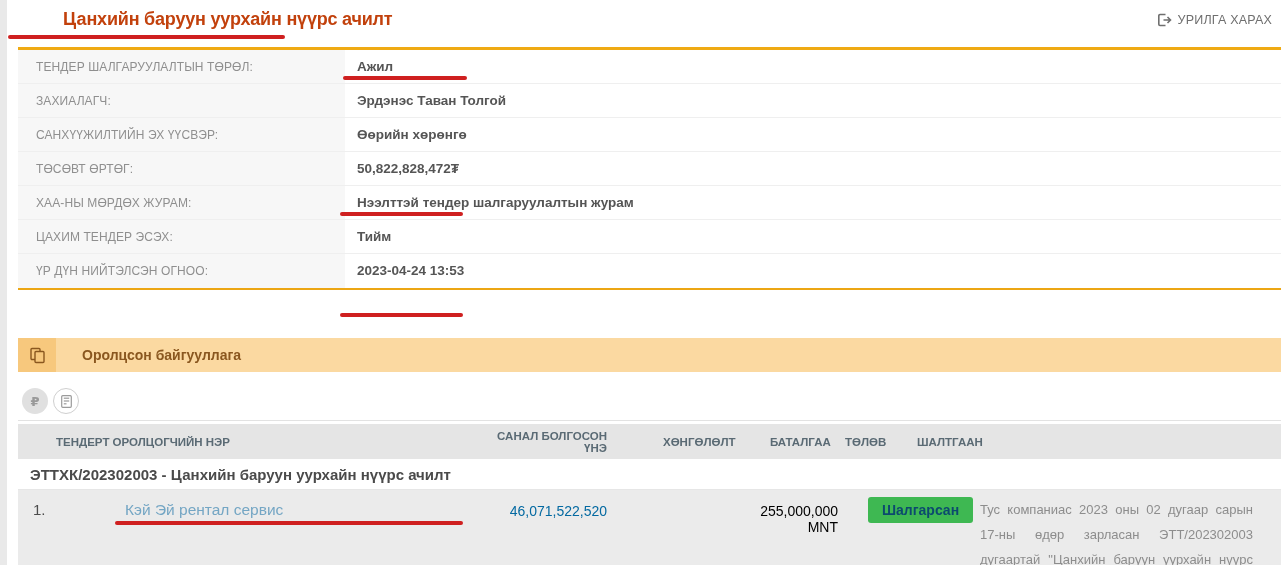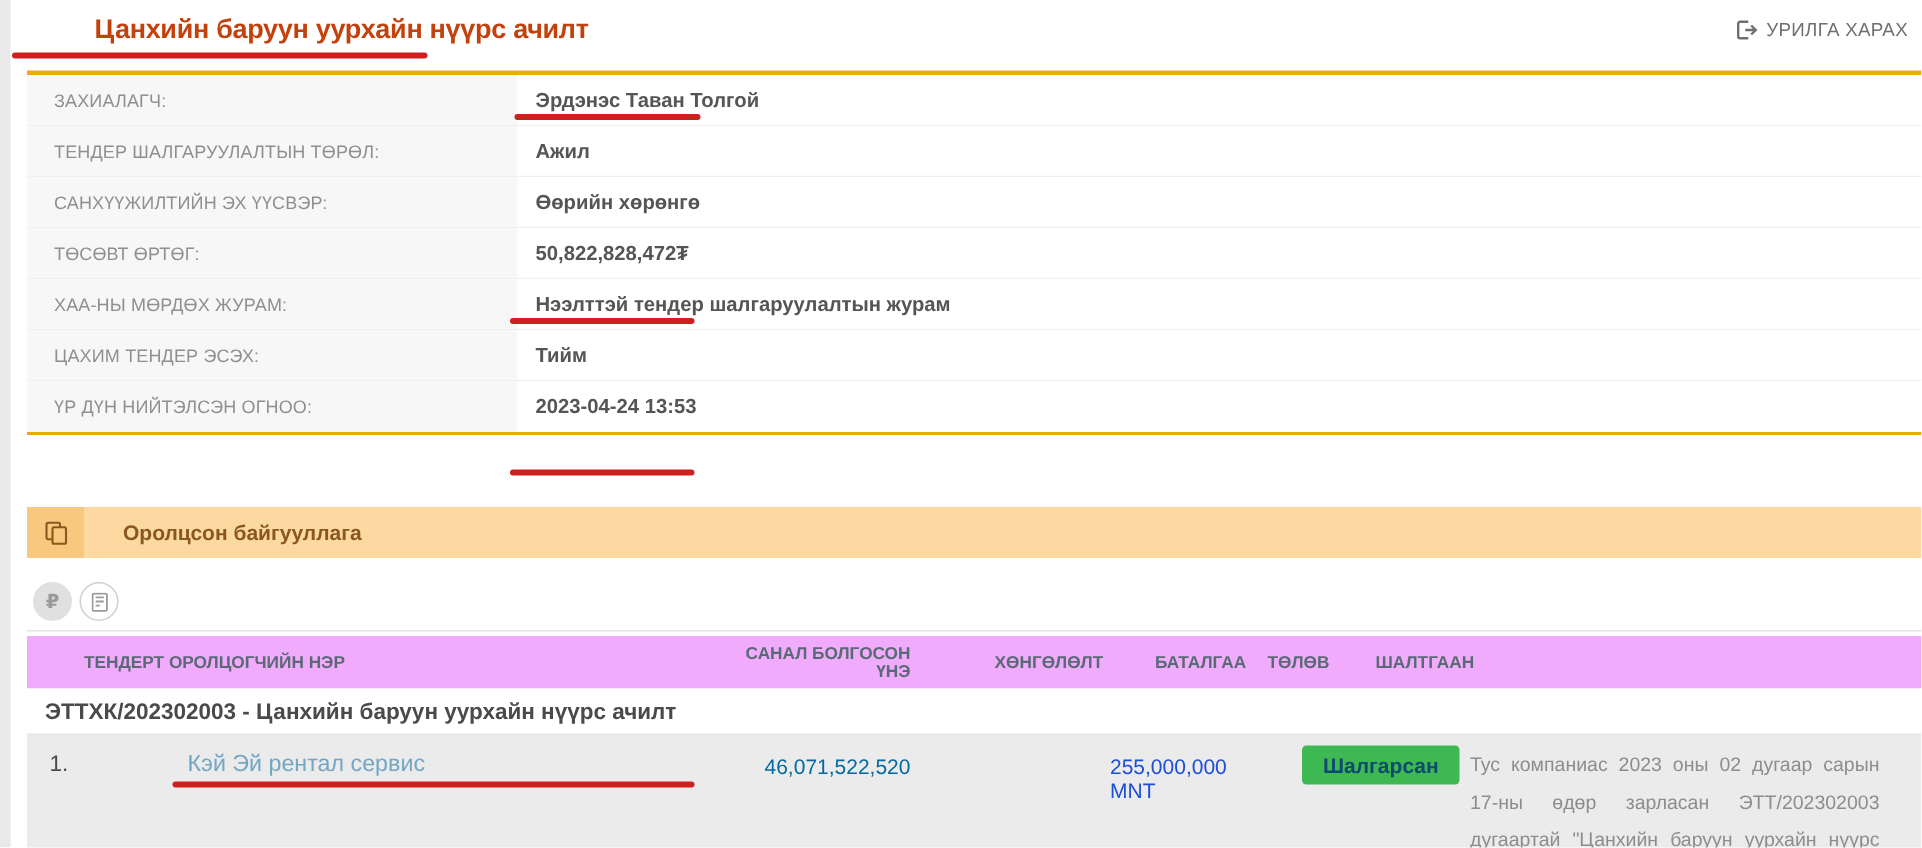--- a/index.html
+++ b/index.html
@@ -57,21 +57,21 @@
   .circle {
     width:26px; height:26px; border-radius:50%;
     display:flex; align-items:center; justify-content:center; cursor:pointer;
   }
   .circle.filled { background:#e0e0e0; color:#999; font-size:13px; font-weight:bold; }
   .circle.outline { background:#fff; border:1px solid #cfcfcf; }
 
   
   .ptable { position:absolute; left:18px; top:420px; width:1263px; border-top:1px solid #e2e2e2; }
   .phead {
-    margin-top:3px; height:35px; background:#f0abfc;
+    margin-top:3px; height:35px; background:#e5e5e5;
     display:grid; grid-template-columns:472px 125px 130px 85px 87px auto;
     align-items:center; color:#5a6a74; font-weight:bold; font-size:11.5px;
     text-transform:uppercase;
   }
   .phead .h1 { padding-left:38px; }
   .phead .h2 { text-align:right; padding-right:8px; }
   .phead .h3 { padding-left:48px; }
   .phead .h4 { padding-left:25px; }
   .phead .h5 { padding-left:15px; }
   .phead .h6 { padding-left:0; }
@@ -84,21 +84,21 @@
   .prow {
     height:160px; background:#ebebeb;
     display:grid; grid-template-columns:472px 125px 125px 100px 140px auto;
     align-items:start;
   }
   .prow .c1 { display:flex; padding-left:15px; padding-top:11px; }
   .pnum { width:92px; font-size:15px; color:#4c4c4c; }
   .plink { font-size:15.5px; color:#74a6c4; cursor:pointer; text-decoration:none; }
   .prow .c2 { text-align:right; padding-right:8px; padding-top:13px; font-size:14px; color:#0369a1; }
   .prow .c3 { }
-  .prow .c4 { padding-right:2px; padding-top:13px; font-size:14px; color:#1d4ed8; }
+  .prow .c4 { text-align:right; padding-right:2px; padding-top:13px; font-size:14px; color:#000000; }
   .prow .c5 { padding-left:28px; padding-top:7px; }
   .status-badge {
     display:inline-block; background:#3eb852; color:#0c4a6e;
     font-weight:bold; font-size:14px; padding:5px 14px; border-radius:3px;
   }
   .prow .c6 {
     padding-top:7px; padding-right:10px; width:283px;
     font-size:13px; line-height:25px; color:#8d8d8d; text-align:justify;
   }
 
@@ -121,26 +121,26 @@
     <svg width="15" height="14" viewBox="0 0 15 14">
       <path d="M8.5 1.5 H3 a1.2 1.2 0 0 0 -1.2 1.2 v8.6 a1.2 1.2 0 0 0 1.2 1.2 h5.5" fill="none" stroke="#6f6f6f" stroke-width="1.6"></path>
       <path d="M6.5 7 h6.5 M10.5 4 l3 3 -3 3" fill="none" stroke="#6f6f6f" stroke-width="1.6"></path>
     </svg>
   </span>
   <span>УРИЛГА ХАРАХ</span>
 </div>
 
 <div class="details">
   <div class="drow">
+    <div class="dlabel">ТЕНДЕР ШАЛГАРУУЛАЛТЫН ТӨРӨЛ:</div>
+    <div class="dvalue">Ажил</div>
+  </div>
+  <div class="drow">
     <div class="dlabel">ЗАХИАЛАГЧ:</div>
     <div class="dvalue">Эрдэнэс Таван Толгой</div>
-  </div>
-  <div class="drow">
-    <div class="dlabel">ТЕНДЕР ШАЛГАРУУЛАЛТЫН ТӨРӨЛ:</div>
-    <div class="dvalue">Ажил</div>
   </div>
   <div class="drow">
     <div class="dlabel">САНХҮҮЖИЛТИЙН ЭХ ҮҮСВЭР:</div>
     <div class="dvalue">Өөрийн хөрөнгө</div>
   </div>
   <div class="drow">
     <div class="dlabel">ТӨСӨВТ ӨРТӨГ:</div>
     <div class="dvalue">50,822,828,472₮</div>
   </div>
   <div class="drow">

